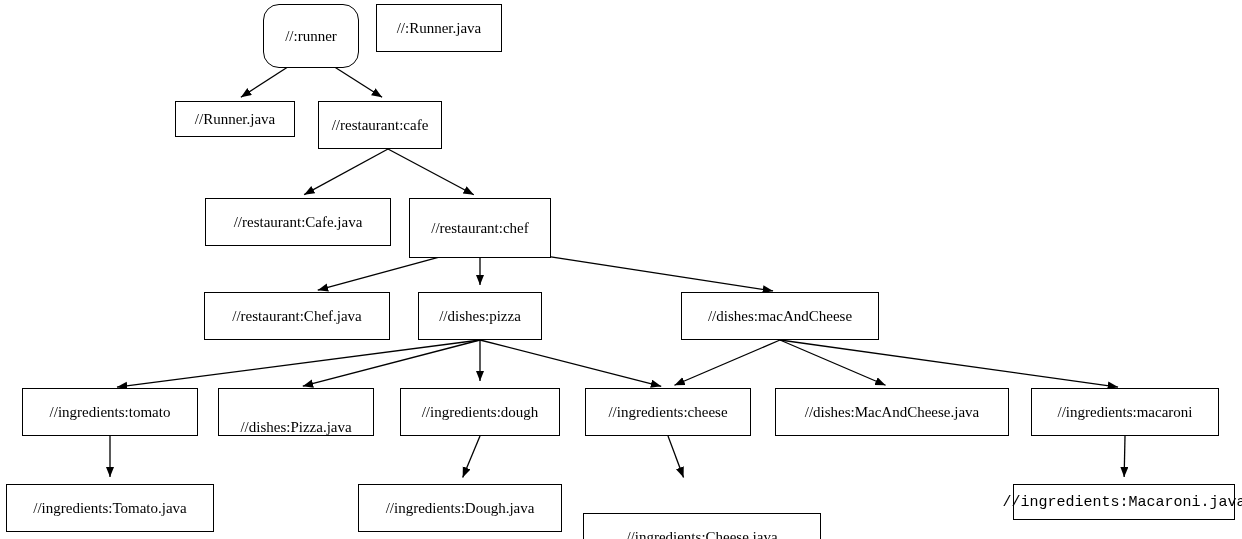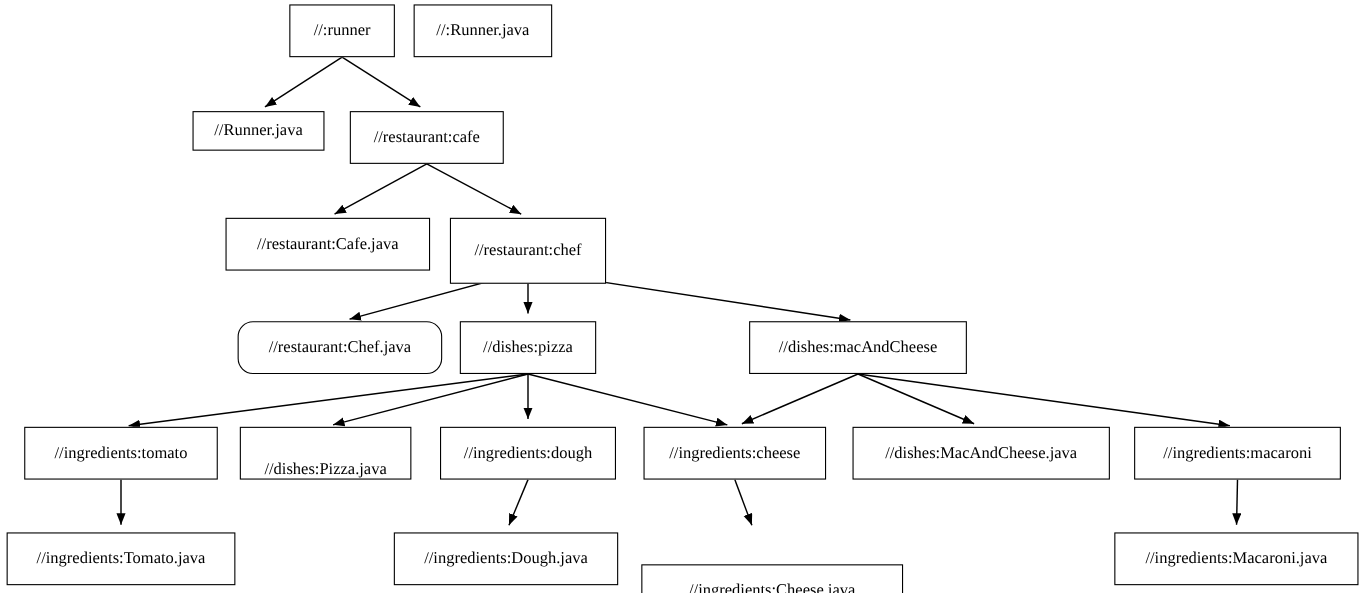--- a/index.html
+++ b/index.html
@@ -63,39 +63,39 @@
         <line x1="780" y1="340" x2="674.4340152101264" y2="385.2425649099458" marker-end="url(#arrow)"></line>
         <line x1="780" y1="340" x2="885.5659847898736" y2="385.2425649099458" marker-end="url(#arrow)"></line>
         <line x1="780" y1="340" x2="1118.066782476398" y2="387.0353784314988" marker-end="url(#arrow)"></line>
         <line x1="110" y1="436" x2="110" y2="477" marker-end="url(#arrow)"></line>
         <line x1="480" y1="436" x2="462.6923076923077" y2="477.53846153846155" marker-end="url(#arrow)"></line>
         <line x1="668" y1="436" x2="683.5421359088813" y2="477.44569575701667" marker-end="url(#arrow)"></line>
         <line x1="1125" y1="436" x2="1124.145801695773" y2="477.0015186029032" marker-end="url(#arrow)"></line>
       </g>
   </svg>
   <div id="node-layer">
-      <div class="node" style="left: 263px; top: 4px; width: 96px; height: 48px;">
+      <div class="node" style="left: 263px; top: 4px; width: 96px; height: 64px; border-radius: 16px;">
         <span>//:runner</span>
       </div>
       <div class="node" style="left: 376px; top: 4px; width: 126px; height: 48px;">
         <span>//:Runner.java</span>
       </div>
       <div class="node" style="left: 175px; top: 101px; width: 120px; height: 36px;">
         <span>//Runner.java</span>
       </div>
-      <div class="node" style="left: 318px; top: 101px; width: 140px; height: 48px;">
+      <div class="node" style="left: 318px; top: 101px; width: 124px; height: 48px;">
         <span>//restaurant:cafe</span>
       </div>
       <div class="node" style="left: 205px; top: 198px; width: 186px; height: 48px;">
         <span>//restaurant:Cafe.java</span>
       </div>
       <div class="node" style="left: 409px; top: 198px; width: 142px; height: 60px;">
         <span>//restaurant:chef</span>
       </div>
-      <div class="node" style="left: 216px; top: 292px; width: 186px; height: 48px; border-radius: 14px;">
+      <div class="node" style="left: 204px; top: 292px; width: 186px; height: 48px;">
         <span>//restaurant:Chef.java</span>
       </div>
       <div class="node" style="left: 418px; top: 292px; width: 124px; height: 48px;">
         <span>//dishes:pizza</span>
       </div>
       <div class="node" style="left: 681px; top: 292px; width: 198px; height: 48px;">
         <span>//dishes:macAndCheese</span>
       </div>
       <div class="node" style="left: 22px; top: 388px; width: 176px; height: 48px;">
         <span>//ingredients:tomato</span>
@@ -117,17 +117,17 @@
       </div>
       <div class="node" style="left: 6px; top: 484px; width: 208px; height: 48px;">
         <span>//ingredients:Tomato.java</span>
       </div>
       <div class="node" style="left: 358px; top: 484px; width: 204px; height: 48px;">
         <span>//ingredients:Dough.java</span>
       </div>
       <div class="node" style="left: 583px; top: 484px; width: 238px; height: 48px; margin-top: 29px;">
         <span>//ingredients:Cheese.java</span>
       </div>
-      <div class="node" style="left: 1013px; top: 484px; width: 222px; height: 48px;">
+      <div class="node" style="left: 1013px; top: 484px; width: 222px; height: 36px; font-family: Liberation Mono, monospace;">
         <span>//ingredients:Macaroni.java</span>
       </div>
     </div>
 </div>
 
 </body></html>

